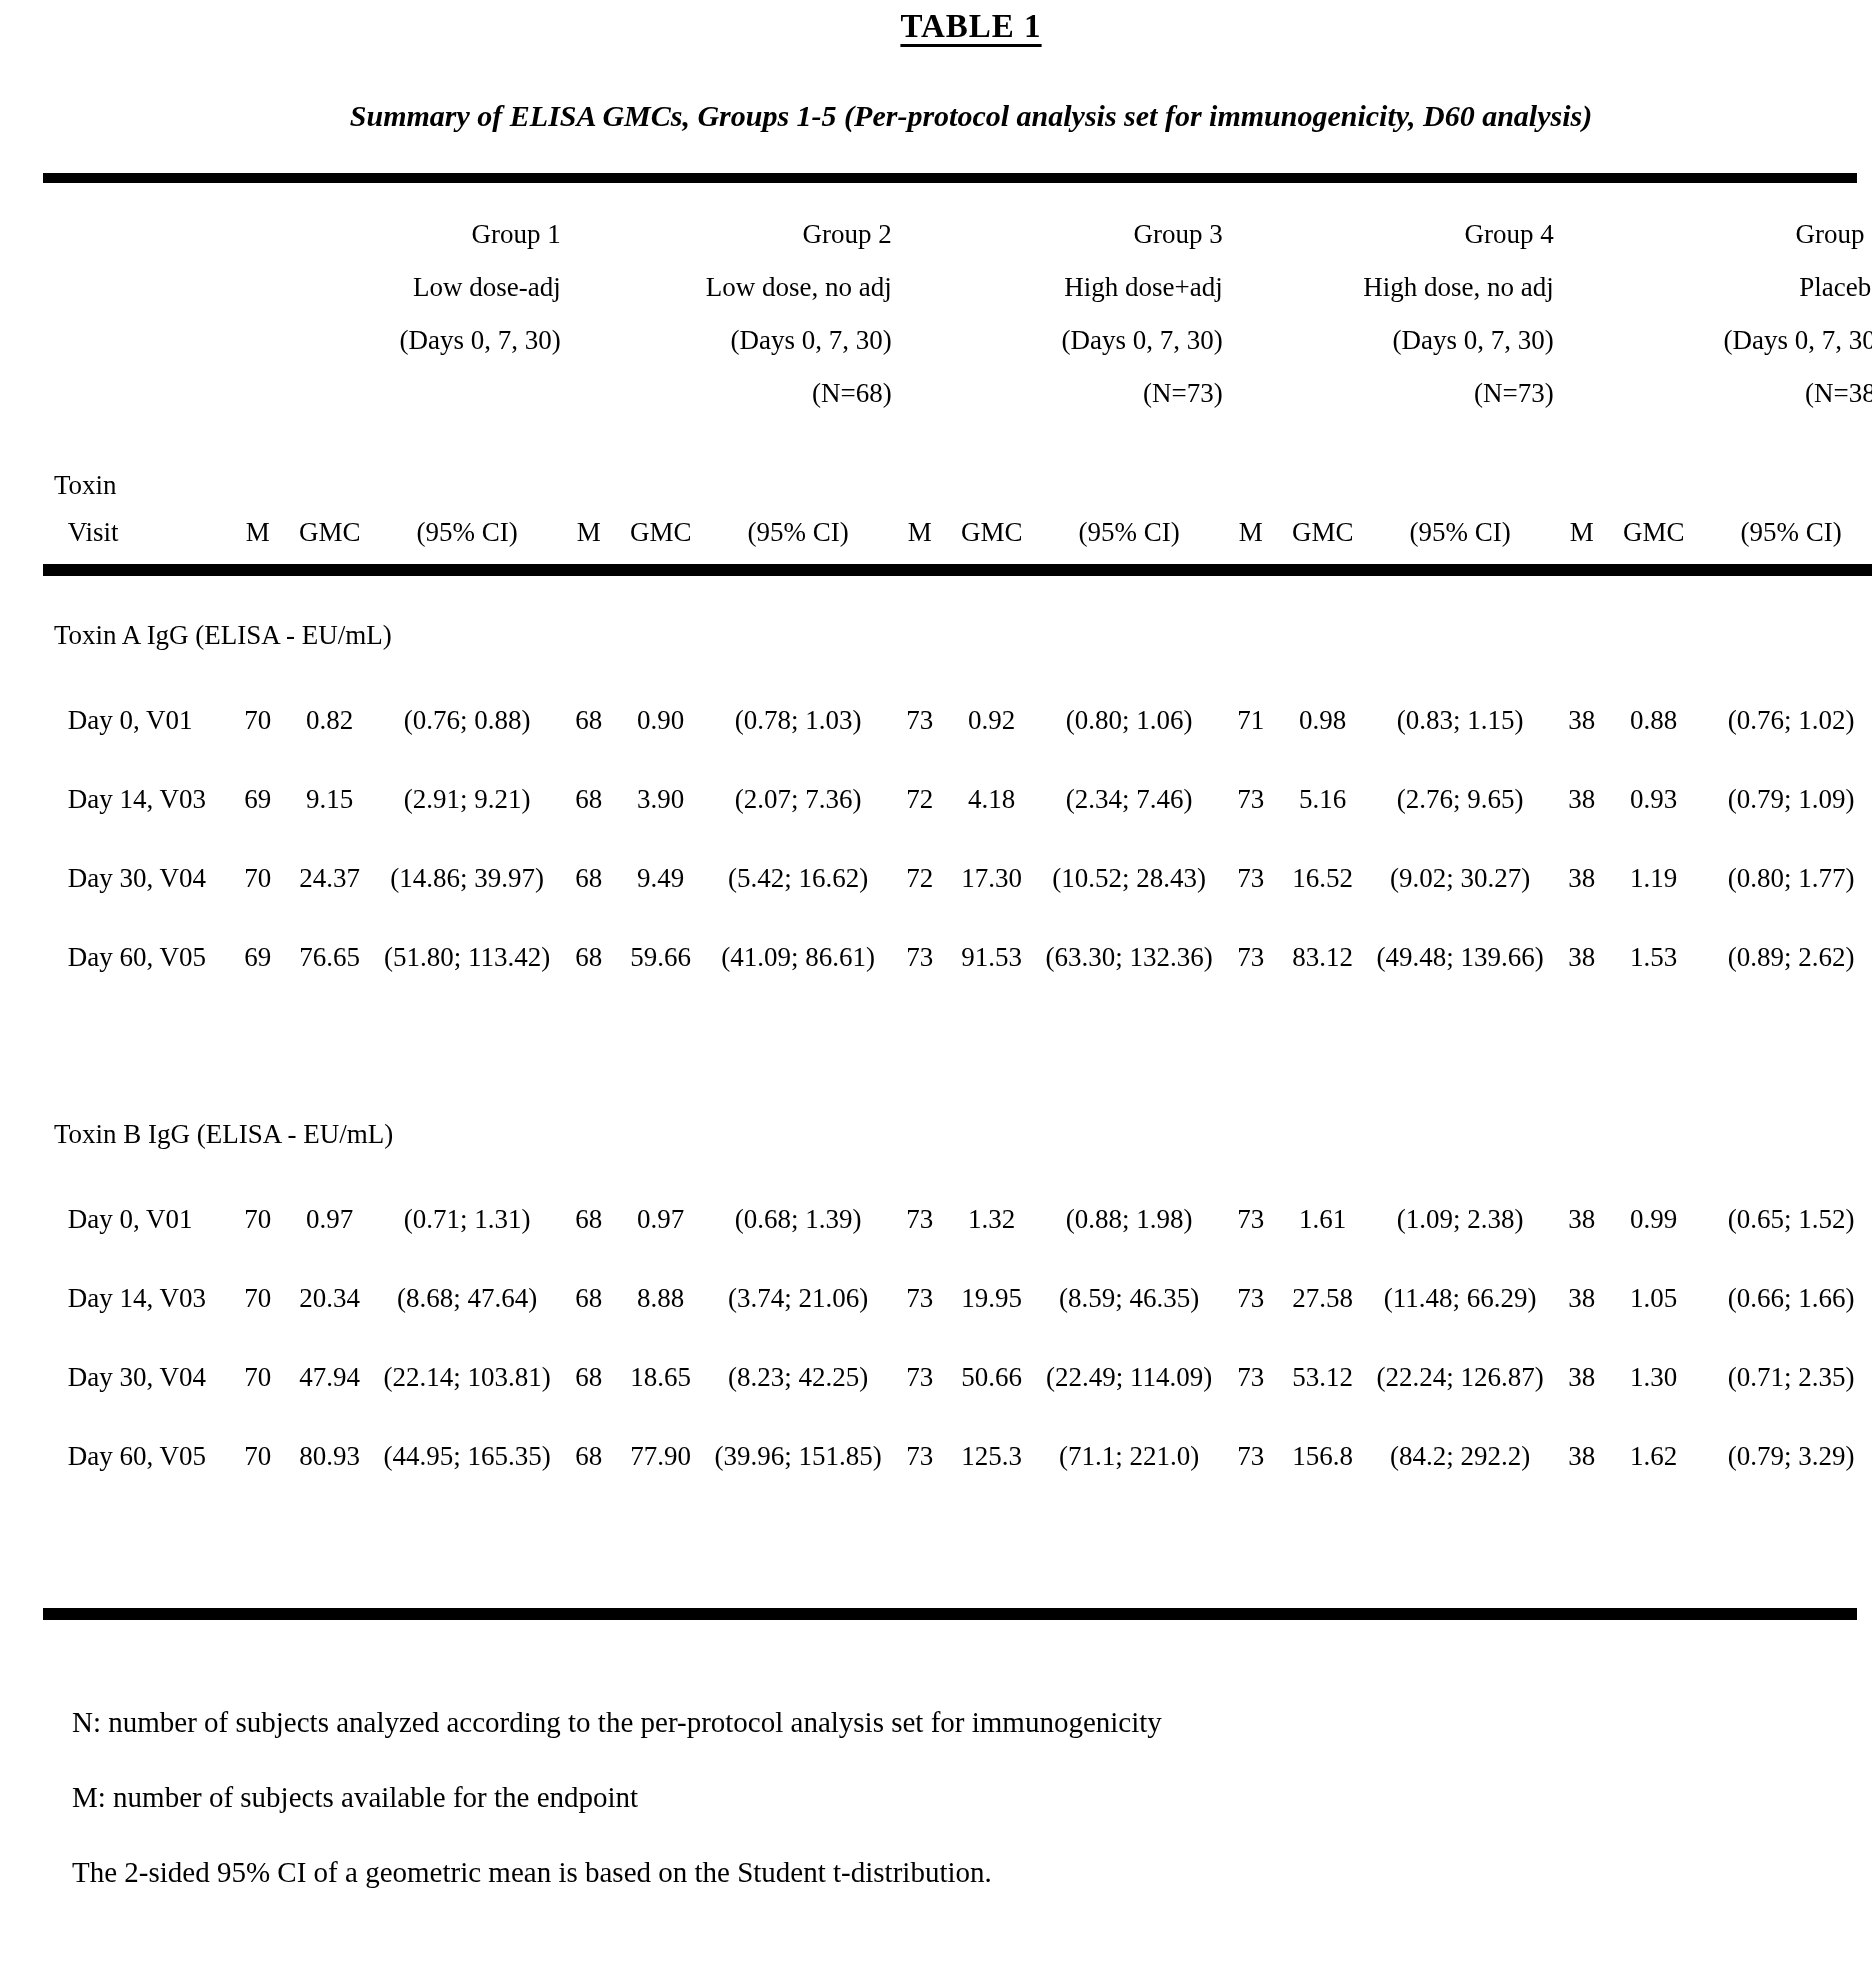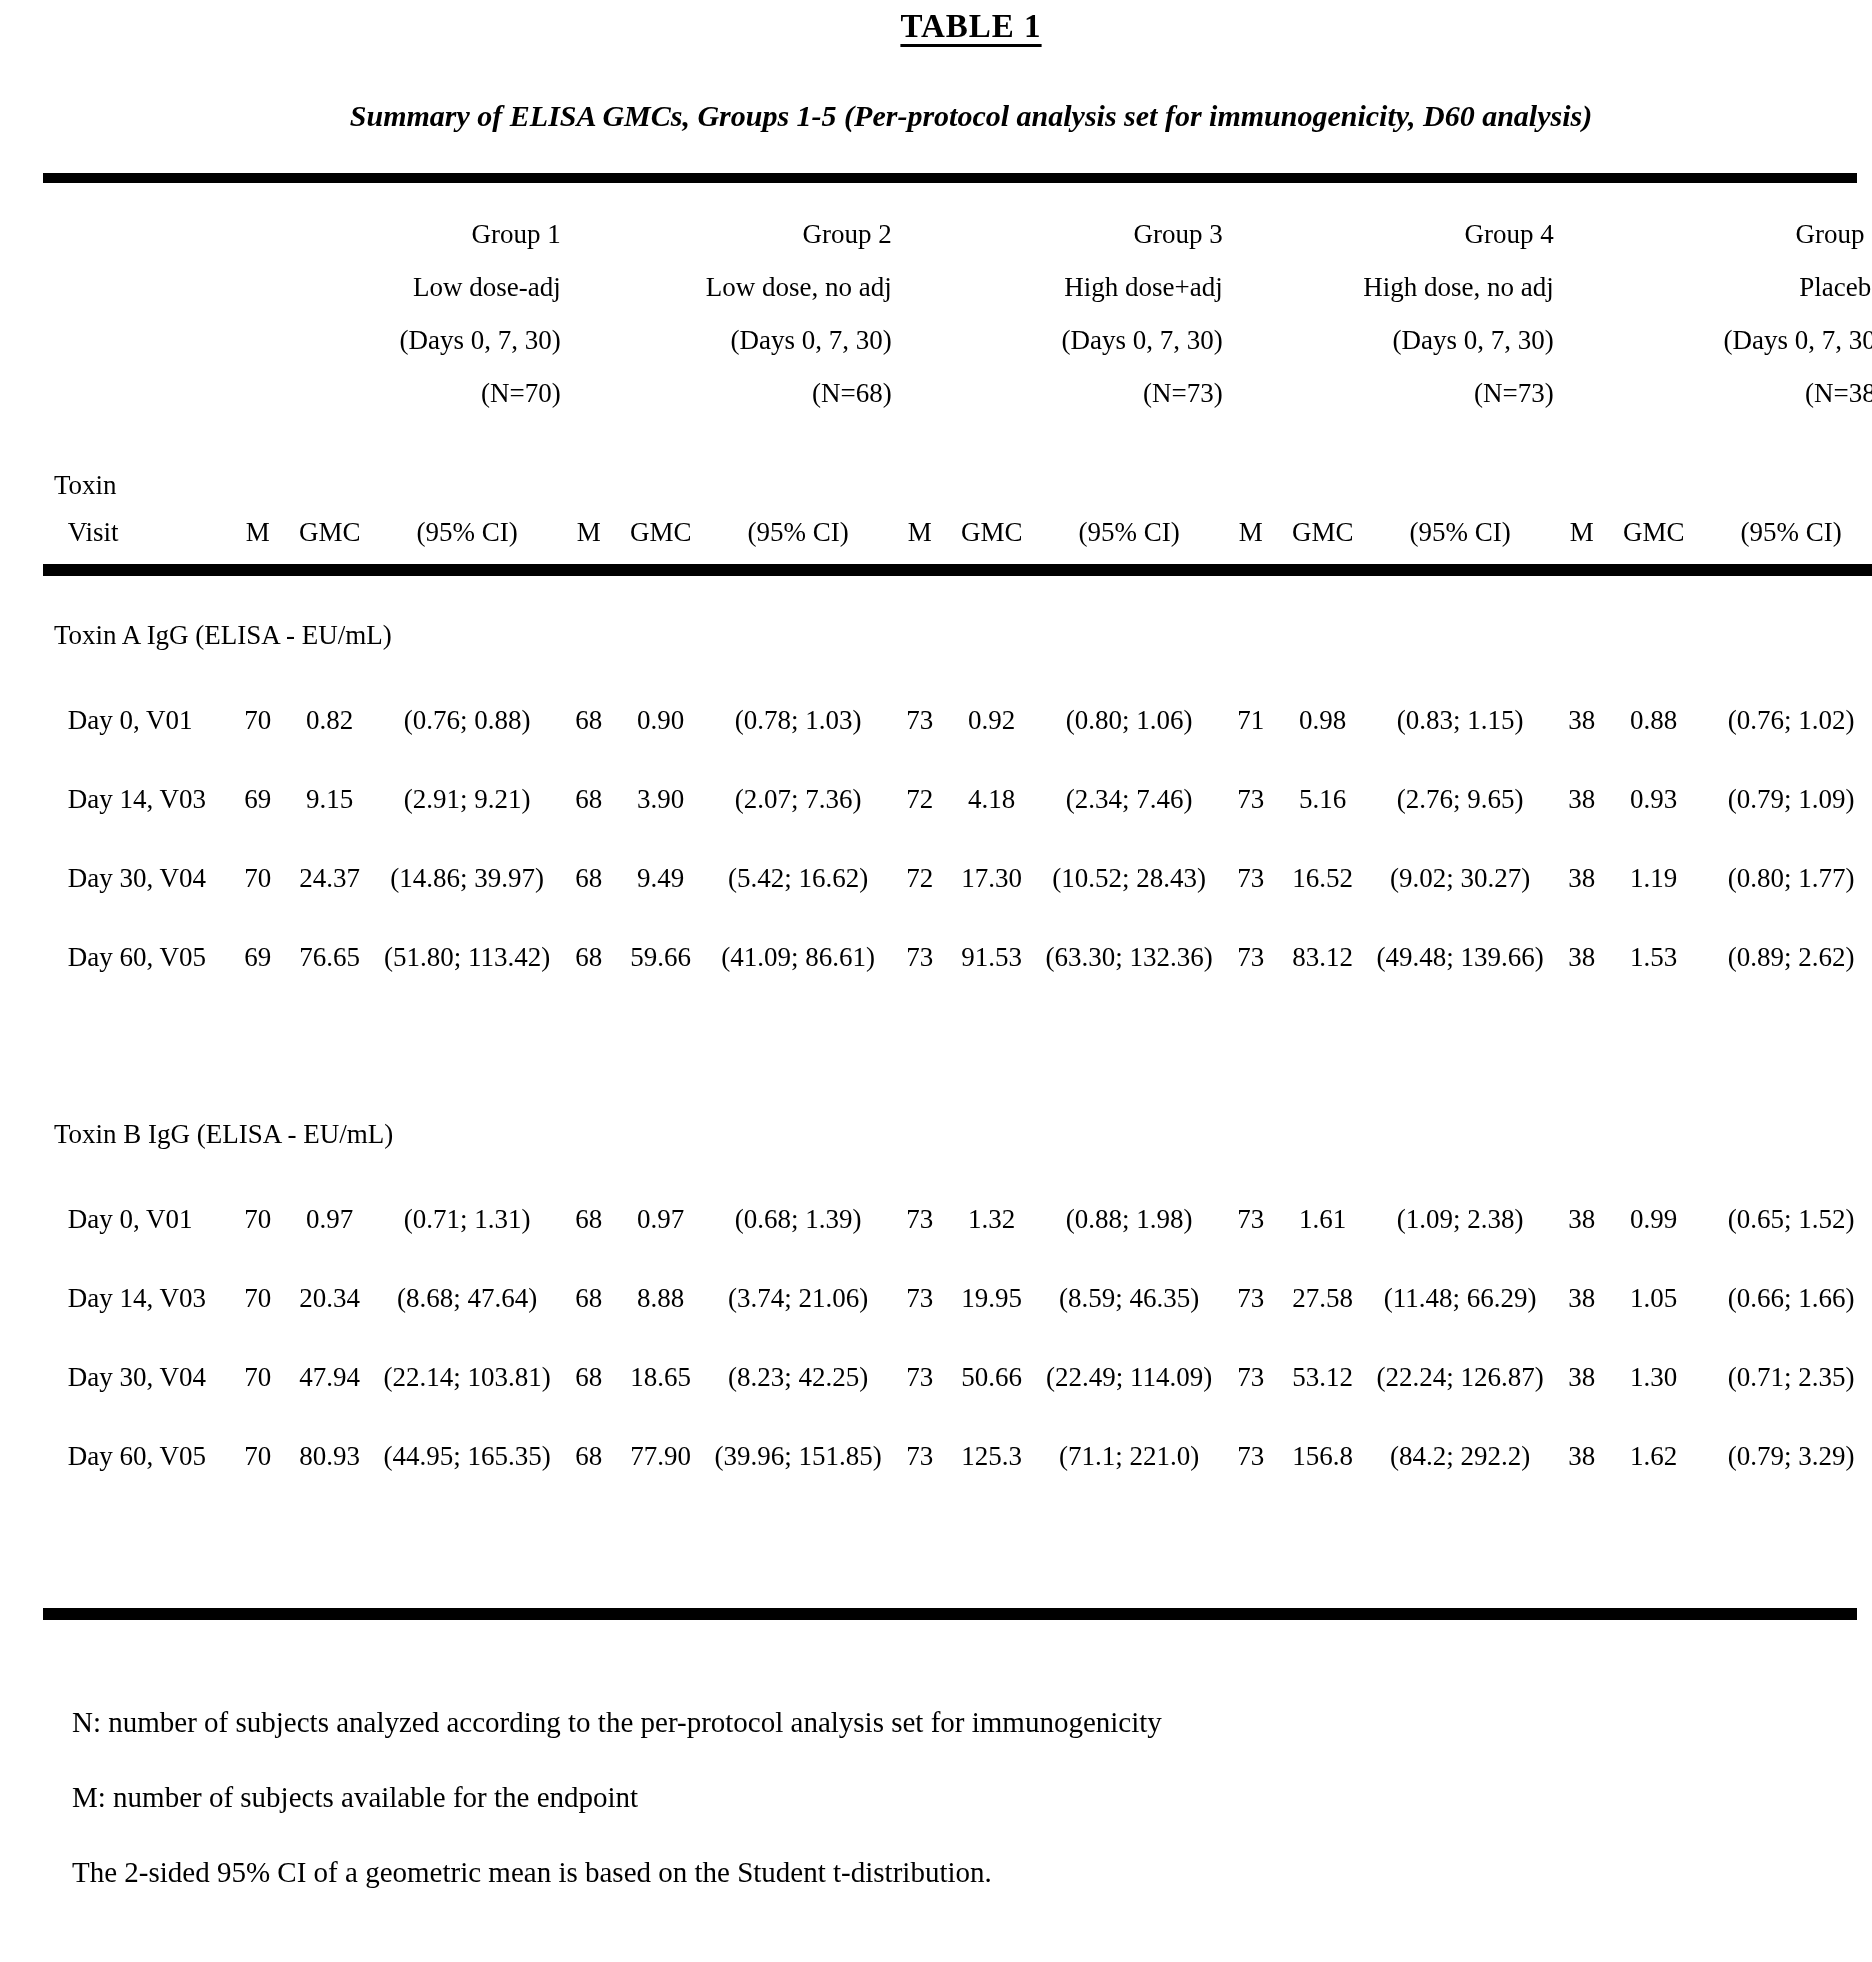--- a/index.html
+++ b/index.html
@@ -73,21 +73,20 @@
   <div class="subtitle">Summary of ELISA GMCs, Groups 1-5 (Per-protocol analysis set for immunogenicity, D60 analysis)</div>
 
   <div class="rule top"></div>
 
   <div class="ghead">
     <div class="gcell"></div>
     <div class="gcell">
       <div>Group 1</div>
       <div>Low dose-adj</div>
       <div>(Days 0, 7, 30)</div>
-      <div>(N=70)</div>
     </div>
     <div class="gcell">
       <div>Group 2</div>
       <div>Low dose, no adj</div>
       <div>(Days 0, 7, 30)</div>
       <div>(N=68)</div>
     </div>
     <div class="gcell">
       <div>Group 3</div>
       <div>High dose+adj</div>

